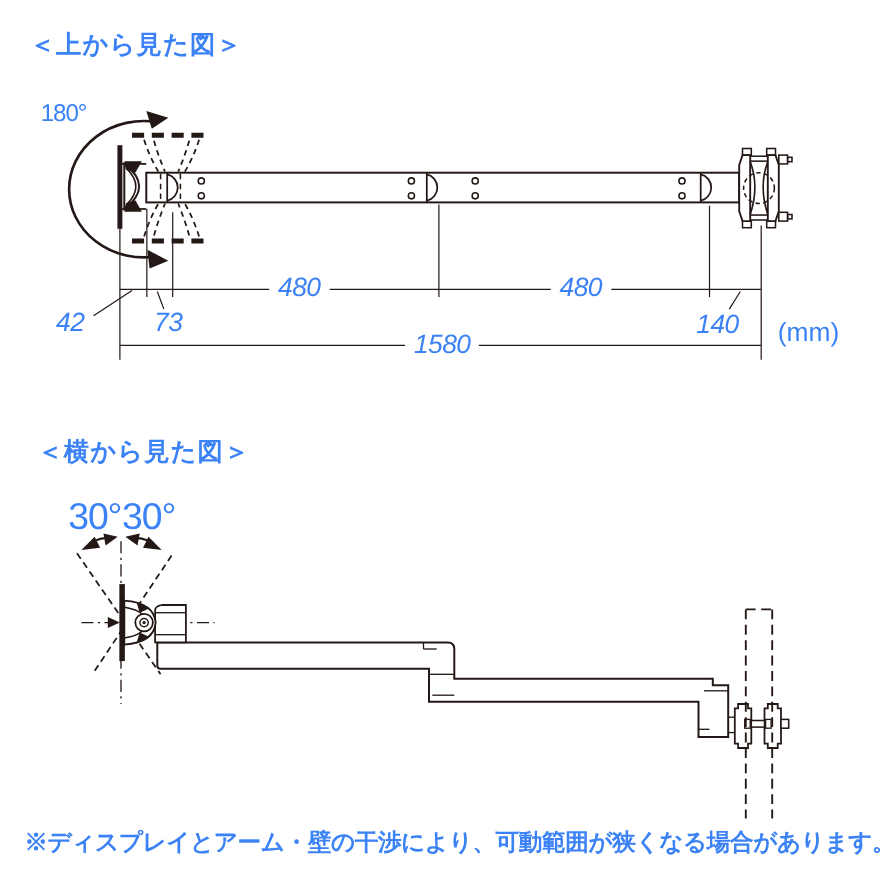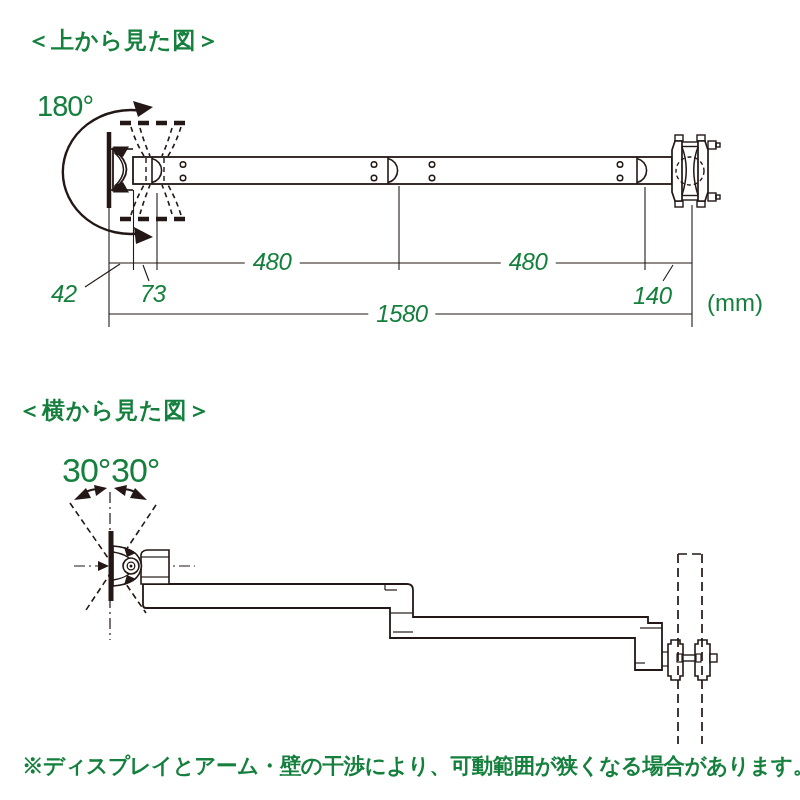--- a/index.html
+++ b/index.html
@@ -1,25 +1,25 @@
 <!DOCTYPE html>
 <html><head>
 <meta charset="utf-8">
 <style>
   html,body{margin:0;padding:0;background:#fff;}
   #stage{
     position:relative;width:800px;height:800px;background:#fff;overflow:hidden;
     font-family:"Liberation Sans",sans-serif;color:#231815;
   }
   #lineart{position:absolute;left:0;top:0;}
-  .txt{position:absolute;white-space:nowrap;color:#15803d;line-height:1;}
+  .txt{position:absolute;white-space:nowrap;color:#3b82f6;line-height:1;}
   .view-title{font-size:23px;font-weight:700;letter-spacing:1px;}
   .dim{font-size:24px;font-weight:400;letter-spacing:-0.5px;font-style:italic;}
   .dim-centered{transform:translate(-50%,-50%);background:#fff;padding:0 8px;}
-  .deg{font-size:29px;font-weight:400;letter-spacing:-1px;}
+  .deg{font-size:22px;font-weight:400;letter-spacing:-1px;}
   .deg-small{font-size:34px;font-weight:400;letter-spacing:-1px;}
   .unit{font-size:24px;font-weight:400;}
   .note{font-size:21.5px;font-weight:700;letter-spacing:-0.4px;}
 </style>
 </head>
 <body>
 
 <div id="stage">
 
   <svg id="lineart" width="800" height="800" viewBox="0 0 800 800">
@@ -201,20 +201,20 @@
   <div class="txt dim" style="left:51px;top:282px;">42</div>
 
   <div class="txt dim" style="left:140px;top:282px;">73</div>
 
   <div class="txt dim" style="left:633px;top:284px;">140</div>
 
   <div class="txt dim dim-centered" style="left:402px;top:314px;">1580</div>
 
   <div class="txt unit" style="left:707px;top:291px;">(mm)</div>
 
-  <div class="txt view-title" style="left:18px;top:399px;text-align:center;">＜横から見た図＞</div>
+  <div class="txt view-title" style="left:34px;top:399px;text-align:center;">＜横から見た図＞</div>
 
   <div class="txt deg-small" style="left:62px;top:453px;">30°</div>
 
   <div class="txt deg-small" style="left:111px;top:453px;">30°</div>
 
   <div class="txt note" style="left:22px;top:756px;">※ディスプレイとアーム・壁の干渉により、可動範囲が狭くなる場合があります。</div>
 </div>
 
 </body></html>

